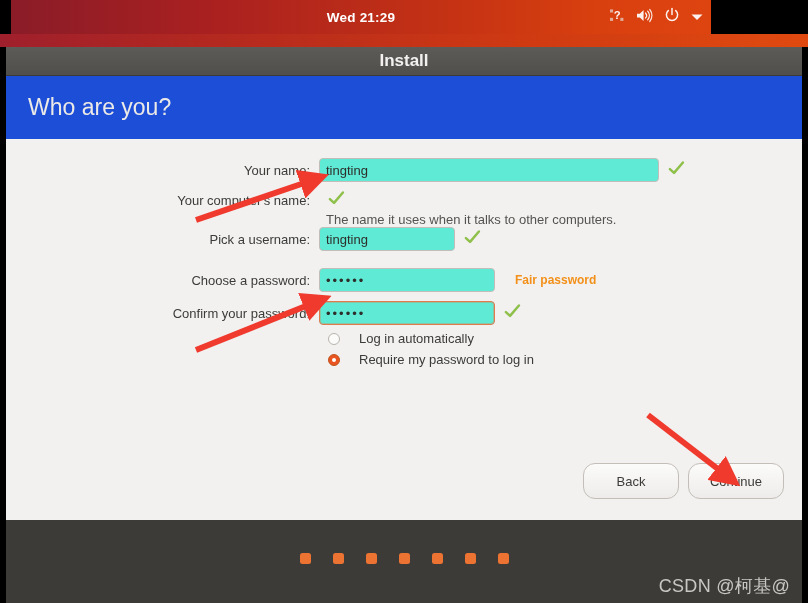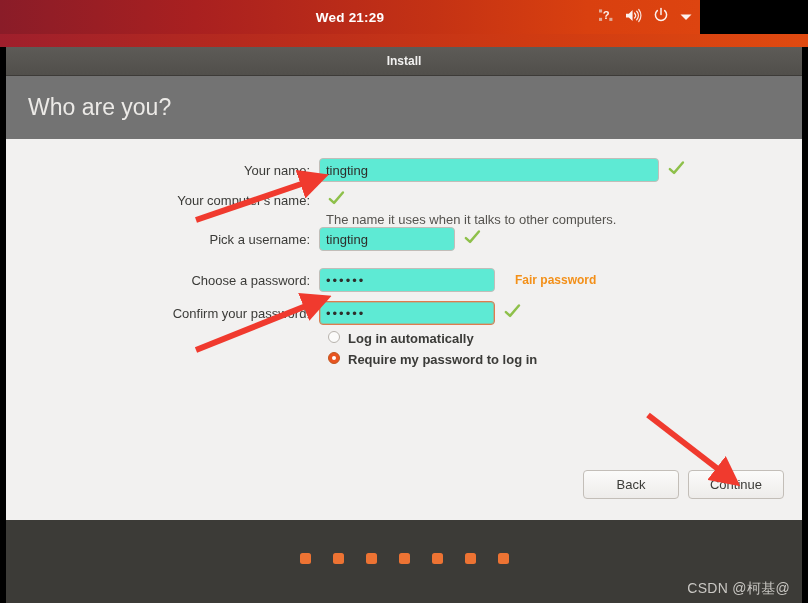--- a/index.html
+++ b/index.html
@@ -14,21 +14,21 @@
     position: relative;
     width: 808px;
     height: 603px;
     overflow: hidden;
     background: #000;
   }
 
   
   #topbar {
     position: absolute;
-    left: 0; top: 0;
+    left: 11px; top: 0;
     width: 700px; height: 34px;
     background: linear-gradient(to right, #8a1c28 0%, #a92020 28%, #c43214 62%, #d9400f 84%, #dd4410 100%);
     display: flex;
     align-items: center;
     justify-content: center;
   }
   #topbar-clock {
     color: #ffffff;
     font-size: 13.5px;
     font-weight: bold;
@@ -63,26 +63,26 @@
   #titlebar {
     height: 28px;
     background: linear-gradient(to bottom, #5d5b57 0%, #514f4b 100%);
     border-bottom: 1px solid #3d3b38;
     display: flex;
     align-items: center;
     justify-content: center;
   }
   #titlebar-title {
     color: #f2f1f0;
-    font-size: 12px;
+    font-size: 17px;
     font-weight: bold;
   }
   #header {
     height: 63px;
-    background: #737373;
+    background: #1d4ed8;
     display: flex;
     align-items: center;
     padding-left: 22px;
     box-sizing: border-box;
   }
   #header-title {
     color: #eceae7;
     font-size: 23px;
     font-weight: normal;
   }
@@ -141,23 +141,22 @@
     color: #f39019;
     white-space: nowrap;
     padding-left: 8px;
   }
 
   
   .radio-row {
     position: absolute;
     left: 322px;
     display: flex;
-    align-items: flex-start;
-    gap: 8px;
-    font-weight: bold;
+    align-items: center;
+    gap: 19px;
   }
   .radio {
     width: 12px; height: 12px;
     border-radius: 50%;
     border: 1px solid #b8b3ad;
     background: #fbfbfa;
     box-sizing: border-box;
     flex: none;
   }
   .radio.on {
@@ -186,22 +185,22 @@
     bottom: 14px;
     display: flex;
     gap: 9px;
   }
   .btn {
     font-family: "Liberation Sans", sans-serif;
     font-size: 13px;
     color: #3b3b38;
     background: linear-gradient(to bottom, #fbfbfa 0%, #eeecea 100%);
     border: 1px solid #c3beb8;
-    border-radius: 4px;
-    height: 29px;
+    border-radius: 12px;
+    height: 36px;
     min-width: 96px;
     padding: 0 6px;
     cursor: pointer;
   }
 
   
   #footer {
     position: absolute;
     left: 0; bottom: 0;
     width: 796px; height: 83px;
@@ -218,21 +217,21 @@
   .dot {
     width: 11px; height: 11px;
     border-radius: 2.5px;
     background: #ed7333;
   }
   #watermark {
     position: absolute;
     right: 12px;
     bottom: 5px;
     color: #c9c7c3;
-    font-size: 14px;
+    font-size: 18px;
     letter-spacing: 0.3px;
   }
 
   
   #arrows {
     position: absolute;
     left: 0; top: 0;
     width: 808px; height: 603px;
     pointer-events: none;
   }

